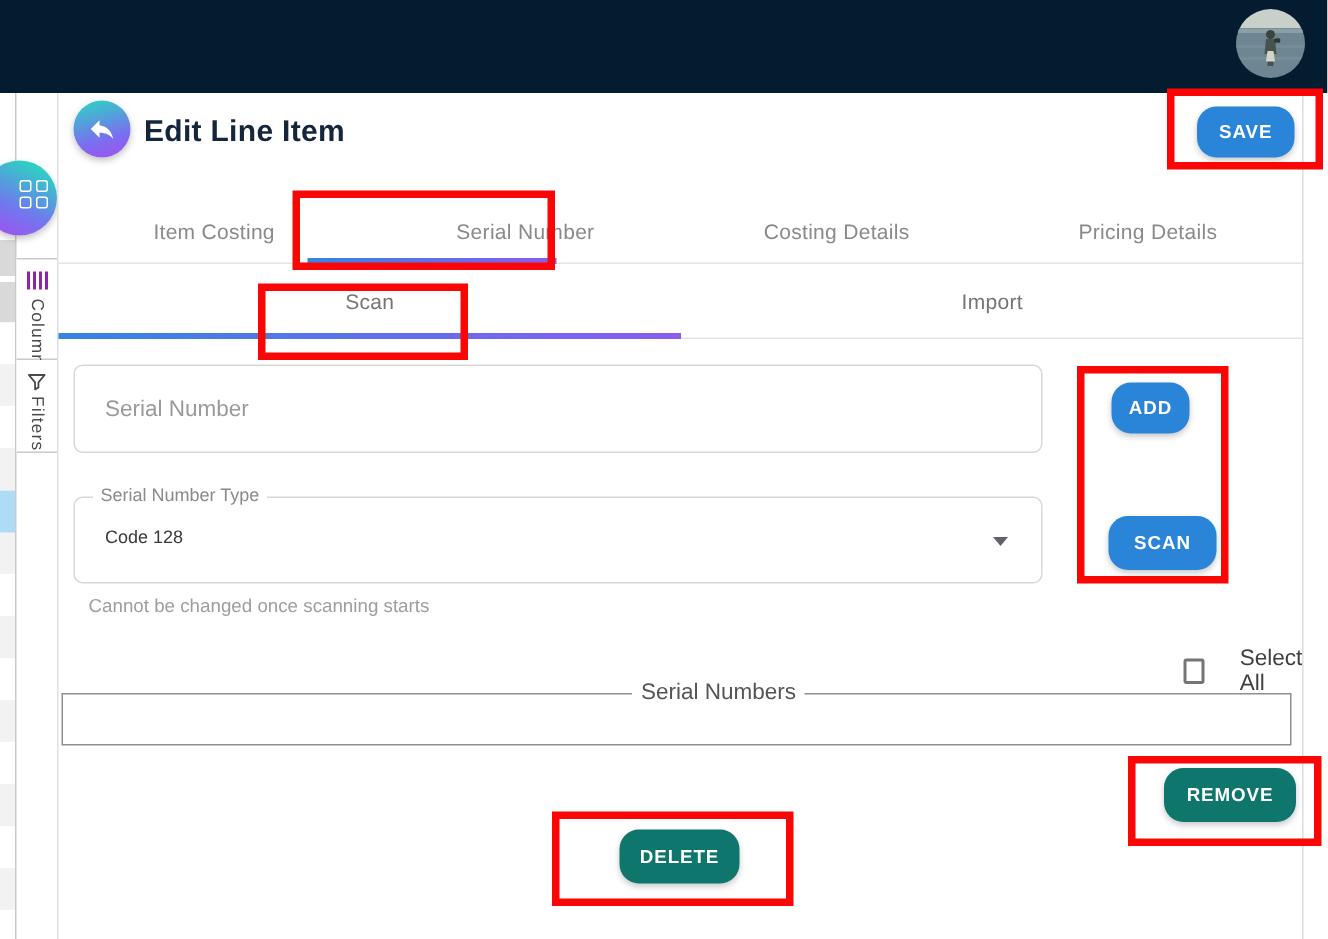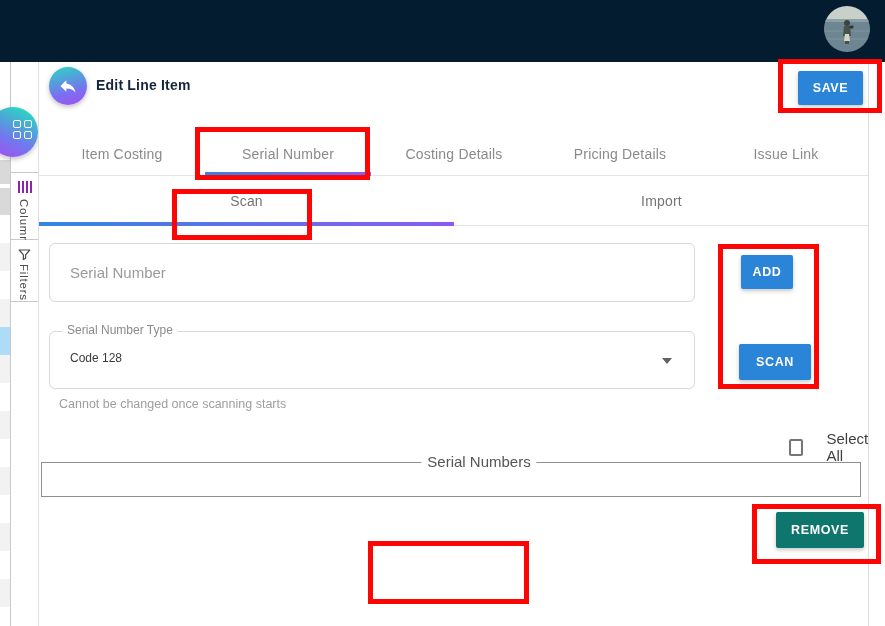--- a/index.html
+++ b/index.html
@@ -41,25 +41,25 @@
 
   
   .panel { position:absolute; left:38px; top:62px; width:830px; height:564px; background:#fff;
            border-left:1px solid #e0e0e0; }
   .panel-right-border { position:absolute; left:868px; top:62px; width:1px; height:564px; background:#dcdcdc; }
 
   .back-fab { position:absolute; left:10px; top:5px; width:38px; height:38px; border-radius:50%;
               background:linear-gradient(165deg,#2fd0c6 5%,#7a6ff0 65%,#a44ef0 100%);
               box-shadow:0 2px 5px rgba(0,0,0,.25); cursor:pointer;
               display:flex; align-items:center; justify-content:center; }
-  .page-title { position:absolute; left:57px; top:15px; font-size:14px; font-weight:600;
+  .page-title { position:absolute; left:57px; top:15px; font-size:20px; font-weight:600;
                 color:#15253c; letter-spacing:0.2px; }
 
   .btn { position:absolute; display:flex; align-items:center; justify-content:center;
-         border-radius:2px; color:#fff; font-size:12.5px; font-weight:700; letter-spacing:0.6px;
+         border-radius:13px; color:#fff; font-size:12.5px; font-weight:700; letter-spacing:0.6px;
          cursor:pointer; box-shadow:0 2px 4px rgba(0,0,0,.22); }
   .btn-blue { background:#2a84d8; }
   .btn-pink { background:#0f766e; }
   .btn-save   { left:759px; top:9px;  width:65px; height:34px; }
   .btn-add    { left:702px; top:193px; width:52px; height:34px; }
   .btn-scan   { left:700px; top:282px; width:72px; height:36px; }
   .btn-remove { left:737px; top:450px; width:88px; height:36px; }
   .btn-delete { left:374px; top:491px; width:80px; height:36px; }
 
   
@@ -178,21 +178,20 @@
     </div>
     <div class="page-title">Edit Line Item</div>
 
     <div class="btn btn-blue btn-save">SAVE</div>
 
     <div class="tabs">
       <div class="tab">Item Costing</div>
       <div class="tab">Serial Number</div>
       <div class="tab">Costing Details</div>
       <div class="tab">Pricing Details</div>
-      <div class="tab">Issue Link</div>
     </div>
     <div class="tab-indicator"></div>
 
     <div class="subtabs">
       <div class="subtab">Scan</div>
       <div class="subtab">Import</div>
     </div>
     <div class="subtab-indicator"></div>
 
     <div class="serial-wrap">
@@ -212,20 +211,21 @@
     <div class="select-all">
       <span class="checkbox"></span>
       <span class="select-all-label">Select All</span>
     </div>
 
     <div class="sn-fieldset">
       <span class="sn-legend">Serial Numbers</span>
     </div>
 
     <div class="btn btn-pink btn-remove">REMOVE</div>
+    <div class="btn btn-pink btn-delete">DELETE</div>
   </div>
 
   <div class="panel-right-border"></div>
 
   <div class="anno anno-save"></div>
   <div class="anno anno-serialtab"></div>
   <div class="anno anno-scan"></div>
   <div class="anno anno-addscan"></div>
   <div class="anno anno-remove"></div>
   <div class="anno anno-delete"></div>

